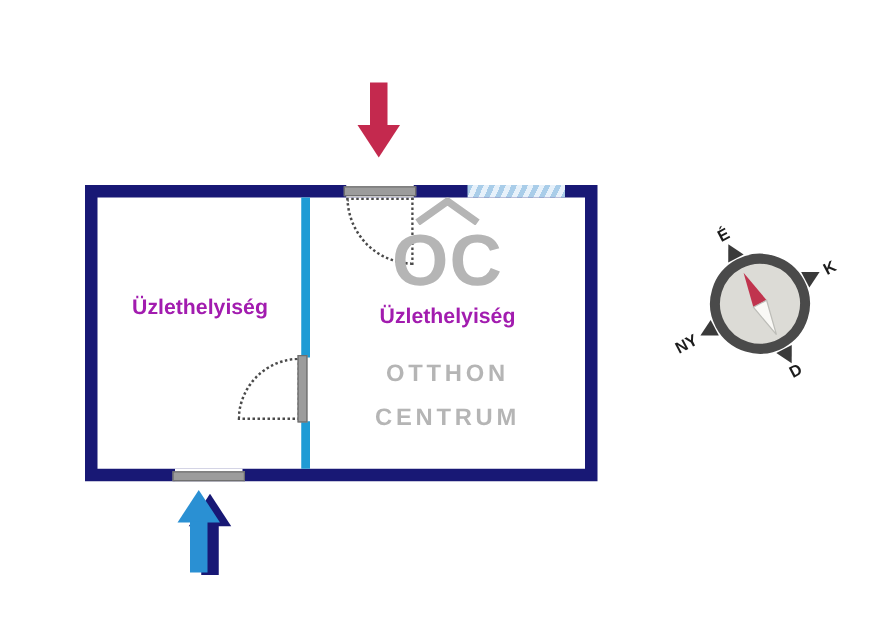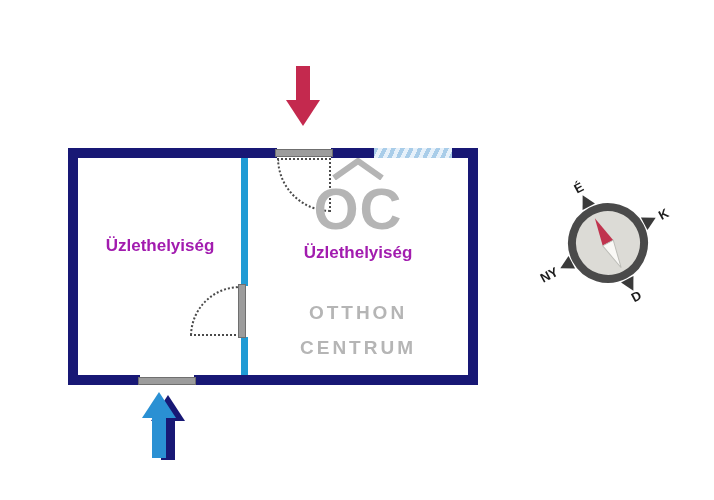--- a/index.html
+++ b/index.html
@@ -27,21 +27,21 @@
 
   
   .room-label{position:absolute;font-weight:bold;font-size:17px;color:#a21caf;text-align:center;}
   .room-label-left{left:80px;top:236px;width:160px;}
   .room-label-right{left:250px;top:243px;width:216px;}
 
   
   .watermark{position:absolute;left:250px;top:158px;width:216px;text-align:center;color:#b5b5b5;}
   .wm-roof{display:block;margin:0 auto;}
   .wm-logo{font-size:58px;font-weight:bold;line-height:1;letter-spacing:1px;}
-  .wm-line1{margin-top:64px;font-size:19px;font-weight:bold;letter-spacing:3px;line-height:21px;}
+  .wm-line1{margin-top:51px;font-size:19px;font-weight:bold;letter-spacing:3px;line-height:21px;}
   .wm-line2{margin-top:14px;font-size:19px;font-weight:bold;letter-spacing:3px;line-height:21px;}
 
   
   .arrow-shaft{position:absolute;}
   .arrow-head{position:absolute;width:0;height:0;}
   .red-shaft{left:296px;top:66px;width:14px;height:36px;background:#c4294e;}
   .red-head{left:286px;top:100px;border-left:17px solid transparent;border-right:17px solid transparent;border-top:26px solid #c4294e;}
   .navy-head{left:151px;top:395px;border-left:17px solid transparent;border-right:17px solid transparent;border-bottom:26px solid #181875;}
   .navy-shaft{left:161px;top:420px;width:14px;height:40px;background:#181875;}
   .blue-head{left:142px;top:392px;border-left:17px solid transparent;border-right:17px solid transparent;border-bottom:26px solid #2a90d3;}

